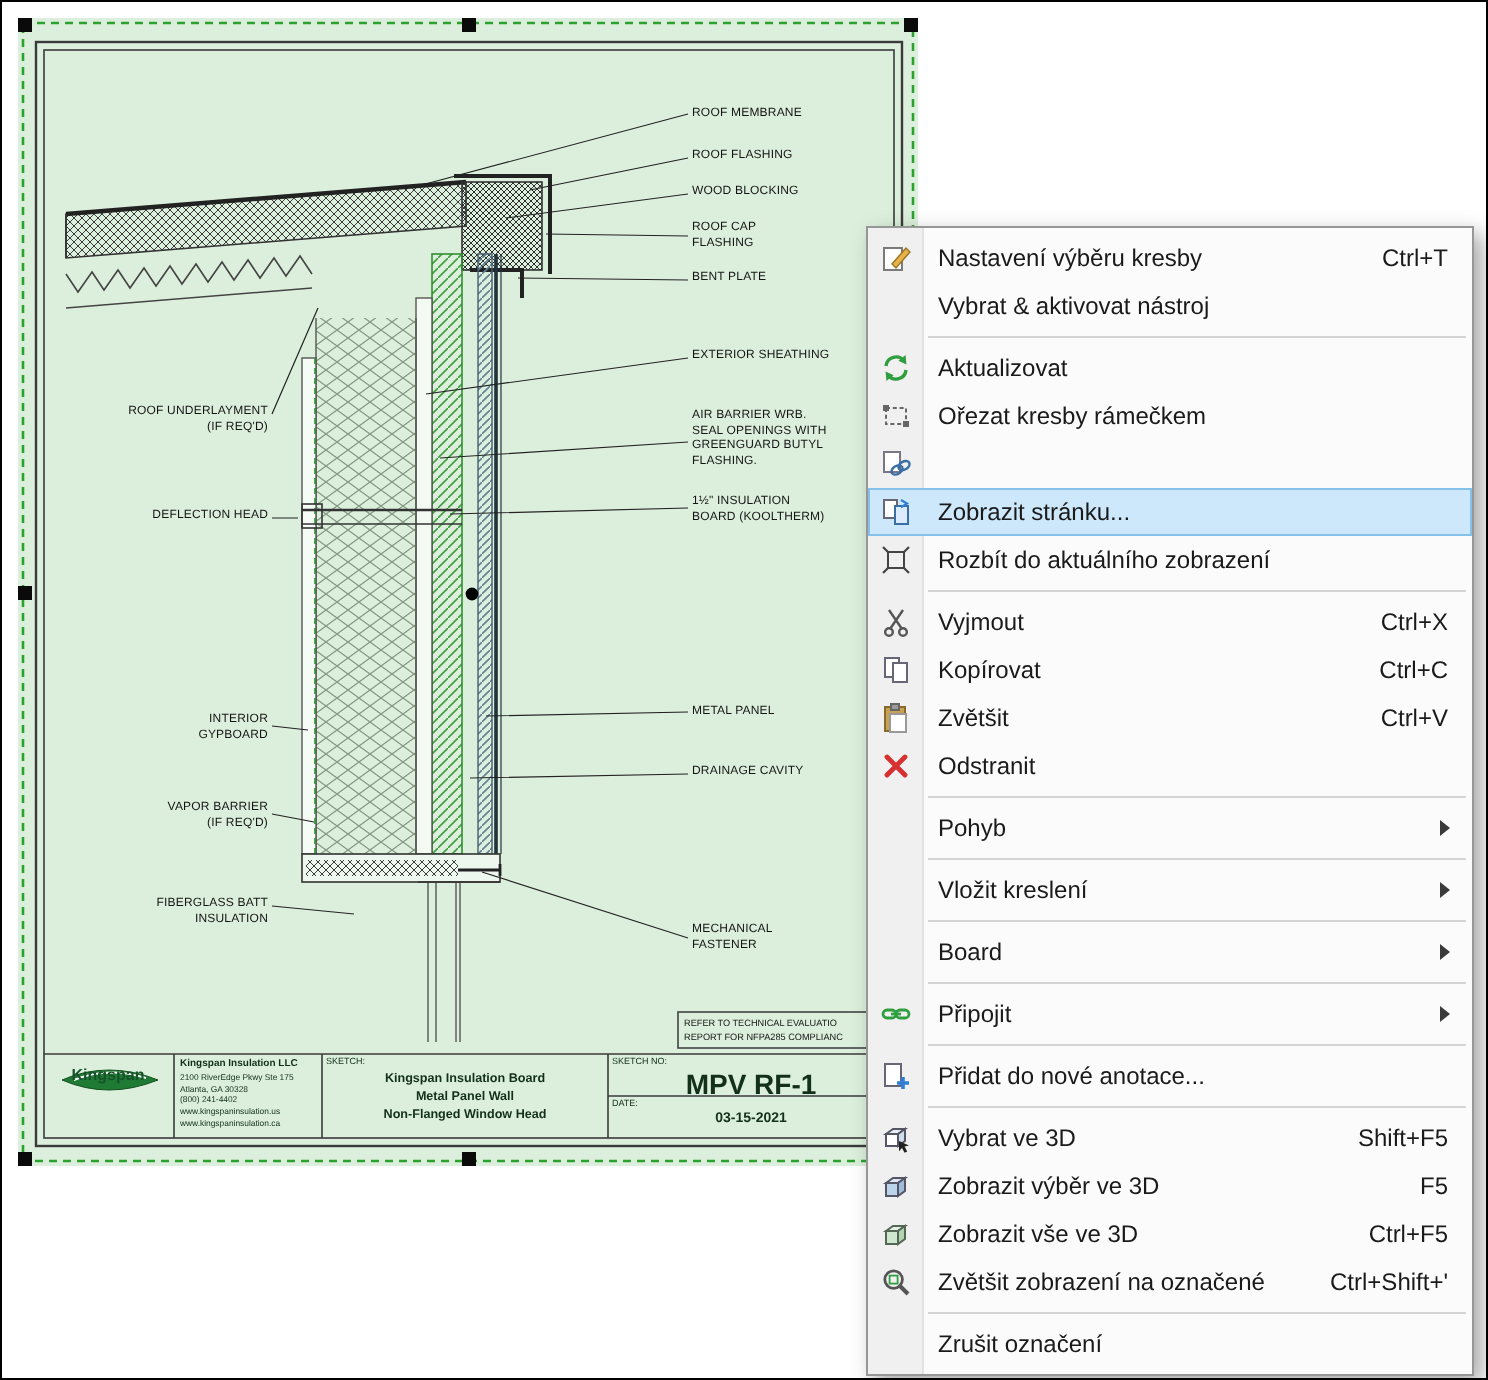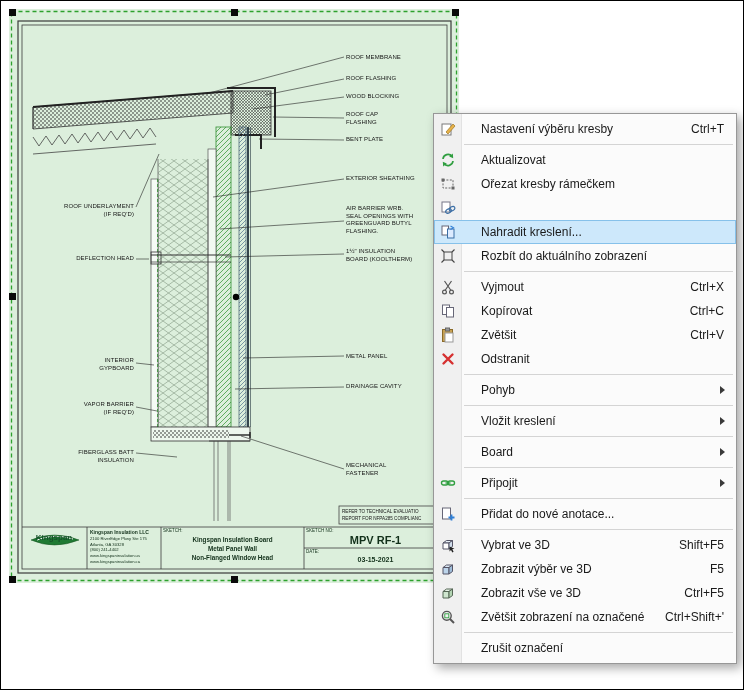--- a/index.html
+++ b/index.html
@@ -11,34 +11,34 @@
   .drawing-svg{position:absolute;left:0;top:0;}
   .lbl{position:absolute;font-size:6px;line-height:1.25;color:#151515;white-space:pre-line;letter-spacing:.1px;}
   .lbl.rt{text-align:left;}
   .lbl.lt{text-align:right;}
 
   .tb-text{position:absolute;color:#12301a;}
   .tb-company-name{font-size:5px;font-weight:bold;line-height:1.3;}
   .tb-company-addr{font-size:4.2px;line-height:1.35;white-space:pre-line;}
   .tb-small{font-size:4.5px;}
   .tb-title{font-size:6.3px;font-weight:bold;text-align:center;line-height:1.4;white-space:pre-line;}
-  .tb-no{font-size:11px;font-weight:bold;text-align:center;}
+  .tb-no{font-size:14px;font-weight:bold;text-align:center;}
   .tb-date{font-size:7px;font-weight:bold;text-align:center;}
   .note-text{position:absolute;font-size:4.6px;line-height:1.6;color:#151515;white-space:pre-line;}
   .logo-word{font-size:8px;font-weight:bold;color:#17522b;text-align:center;}
 
   
   .context-menu{position:absolute;left:432px;top:112px;width:304px;box-sizing:border-box;
       padding:3px 0;border:1px solid #979797;z-index:10;
       background:linear-gradient(90deg,#f0f0f0 0,#f0f0f0 27px,#e2e2e2 27px,#e2e2e2 28px,#fbfbfb 28px);
       box-shadow:4px 4px 10px rgba(0,0,0,.35);}
   .menu-item{display:flex;align-items:center;height:24px;font-size:12px;color:#1a1a1a;cursor:default;}
   .menu-item.highlighted{background:#cde8fb;box-shadow:inset 0 0 0 1px #86c1ea;}
   .mi-icon{flex:0 0 27px;display:flex;align-items:center;justify-content:center;}
-  .mi-label{flex:1;padding-left:20px;white-space:nowrap;overflow:hidden;}
+  .mi-label{flex:1;padding-left:8px;white-space:nowrap;overflow:hidden;}
   .mi-shortcut{padding-right:12px;white-space:nowrap;}
   .mi-arrow{flex:0 0 16px;display:flex;align-items:center;justify-content:flex-start;}
   .mi-arrow::after{content:'';display:block;border-left:5px solid #3a3a3a;
       border-top:4px solid transparent;border-bottom:4px solid transparent;}
   .menu-sep{border-top:1px solid #d4d4d4;margin:3px 3px 3px 30px;height:0;}
 </style>
 </head>
 <body>
 
 <div class="root">
@@ -199,20 +199,25 @@
       <span class="mi-icon">
         <svg width="16" height="16">
             <rect x="2" y="3" width="9" height="11" fill="#fff" stroke="#7a7a7a"></rect>
             <path d="M6 11 L13 3 L15 5 L8 13 Z" fill="#e8b24a" stroke="#9a7420" stroke-width="0.7"></path>
           </svg>
       </span>
       <span class="mi-label">Nastavení výběru kresby</span>
       <span class="mi-shortcut">Ctrl+T</span>
     </div>
 
+    <div class="menu-item">
+      <span class="mi-icon"></span>
+      <span class="mi-label">Vybrat &amp; aktivovat nástroj</span>
+      <span class="mi-shortcut"></span>
+    </div>
 
     <div class="menu-sep"></div>
 
     <div class="menu-item">
       <span class="mi-icon">
         <svg width="16" height="16">
             <path d="M3 7a5 5 0 0 1 9-2.5" stroke="#2f9e3f" stroke-width="1.7" fill="none"></path>
             <polygon points="12.8,1.5 13.2,6.2 9.2,4.4" fill="#2f9e3f"></polygon>
             <path d="M13 9a5 5 0 0 1-9 2.5" stroke="#2f9e3f" stroke-width="1.7" fill="none"></path>
             <polygon points="3.2,14.5 2.8,9.8 6.8,11.6" fill="#2f9e3f"></polygon>
@@ -246,21 +251,21 @@
     </div>
 
     <div class="menu-item highlighted">
       <span class="mi-icon">
         <svg width="16" height="16">
             <rect x="2" y="2" width="6.5" height="9" fill="#fff" stroke="#667"></rect>
             <rect x="7.5" y="5" width="6.5" height="9" fill="#dcebff" stroke="#3a6ea5"></rect>
             <path d="M10.5 2 l3 1.8 -3 1.8" fill="none" stroke="#2f7fd6" stroke-width="1.1"></path>
           </svg>
       </span>
-      <span class="mi-label">Nahradit kreslení...</span>
+      <span class="mi-label">Zobrazit stránku...</span>
       <span class="mi-shortcut"></span>
     </div>
 
     <div class="menu-item">
       <span class="mi-icon">
         <svg width="16" height="16">
             <rect x="4" y="4" width="8" height="8" fill="none" stroke="#444"></rect>
             <path d="M4,4 L1.5,1.5 M12,4 L14.5,1.5 M4,12 L1.5,14.5 M12,12 L14.5,14.5" stroke="#444" stroke-width="1.1"></path>
           </svg>
       </span>

